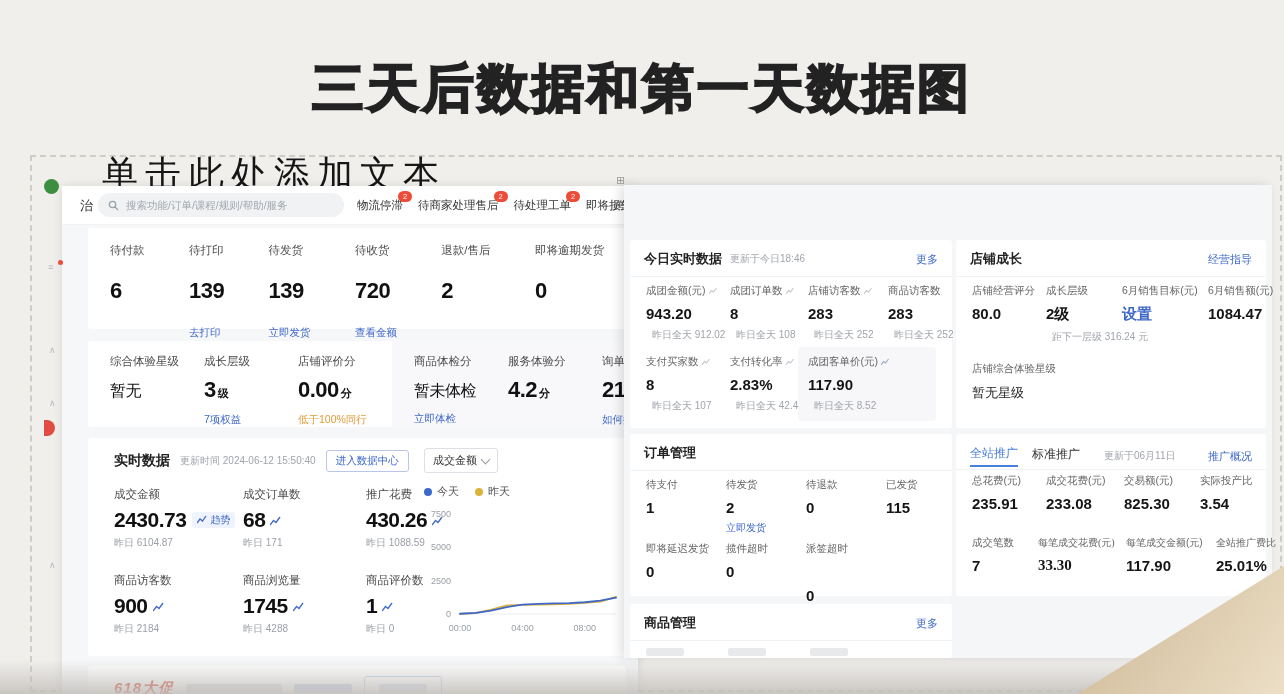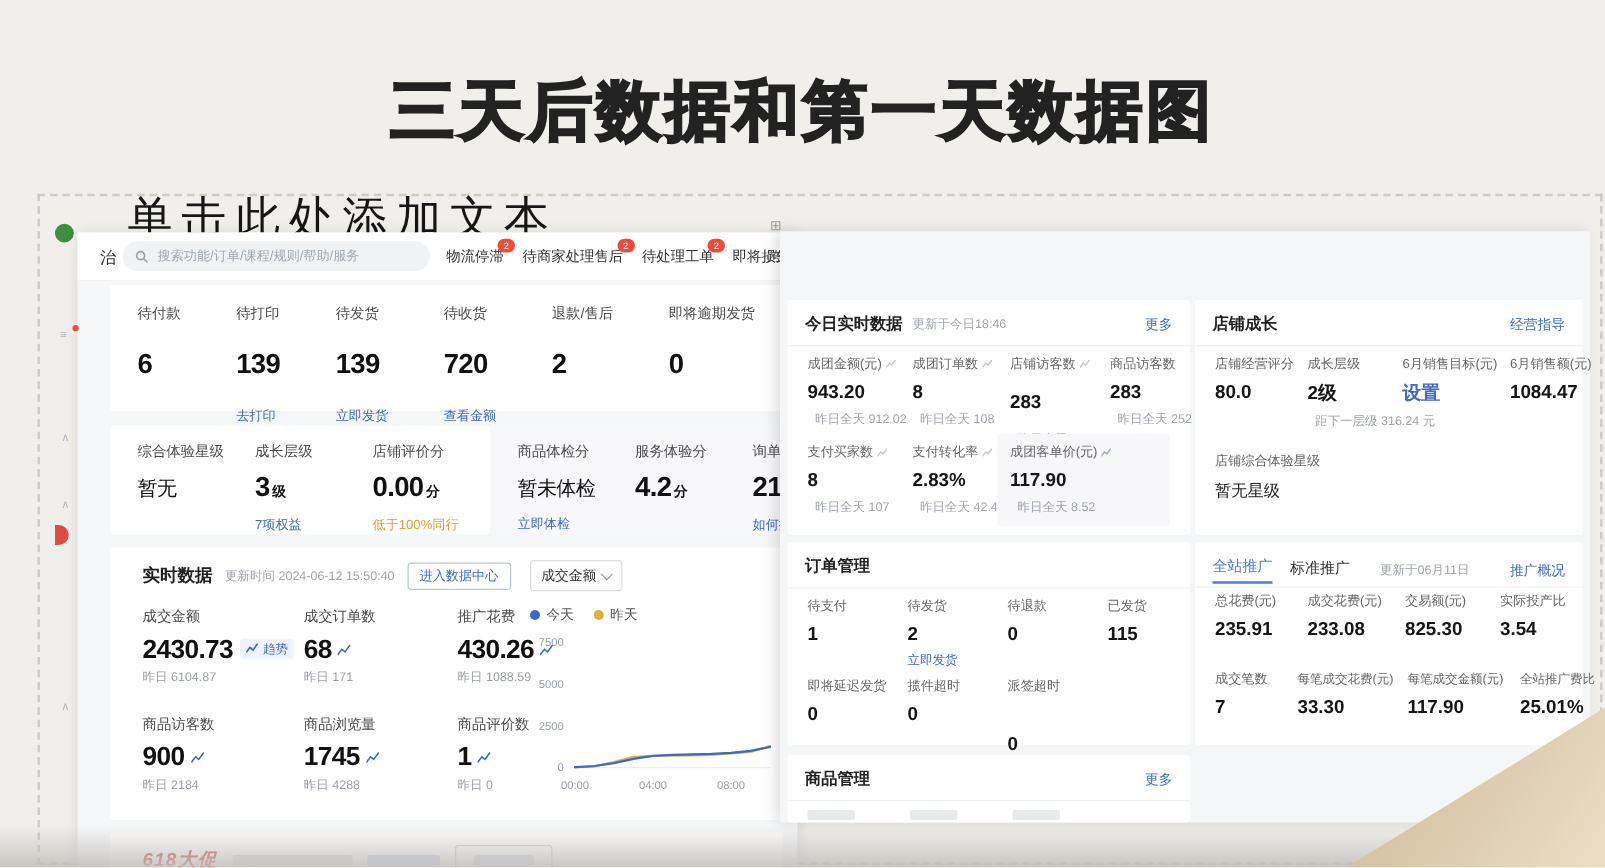--- a/index.html
+++ b/index.html
@@ -323,21 +323,21 @@
         <div class="rcol" style="width:78px;">
             <span class="rlbl">
               <span>成团订单数</span>
               <svg width="8" height="8">
                 <polyline points="0,7 2.5,3.5 4.5,5 7.5,1" fill="none" stroke="#c2c7ce" stroke-width="1.1"></polyline>
               </svg>
             </span>
             <span class="rval">8</span>
             <span class="rsub">昨日全天 108</span>
           </div>
-        <div class="rcol" style="width:80px;gap:8px;">
+        <div class="rcol" style="width:80px;">
             <span class="rlbl">
               <span>店铺访客数</span>
               <svg width="8" height="8">
                 <polyline points="0,7 2.5,3.5 4.5,5 7.5,1" fill="none" stroke="#c2c7ce" stroke-width="1.1"></polyline>
               </svg>
             </span>
             <span class="rval">283</span>
             <span class="rsub">昨日全天 252</span>
           </div>
         <div class="rcol" style="width:70px;">
@@ -474,21 +474,21 @@
         <div class="rcol" style="width:60px;">
             <span class="rlbl">实际投产比</span>
             <span class="rval">3.54</span>
           </div>
       </div>
       <div class="rrow" style="top:102px;">
         <div class="rcol" style="width:66px;">
             <span class="rlbl">成交笔数</span>
             <span class="rval">7</span>
           </div>
-        <div class="rcol" style="width:88px;">
+        <div class="rcol" style="width:88px;font-family:Liberation Serif, serif;">
             <span class="rlbl" style="font-size:10px;">每笔成交花费(元)</span>
             <span class="rval">33.30</span>
           </div>
         <div class="rcol" style="width:90px;">
             <span class="rlbl" style="font-size:10px;">每笔成交金额(元)</span>
             <span class="rval">117.90</span>
           </div>
         <div class="rcol" style="width:60px;">
             <span class="rlbl" style="font-size:10px;">全站推广费比</span>
             <span class="rval">25.01%</span>

